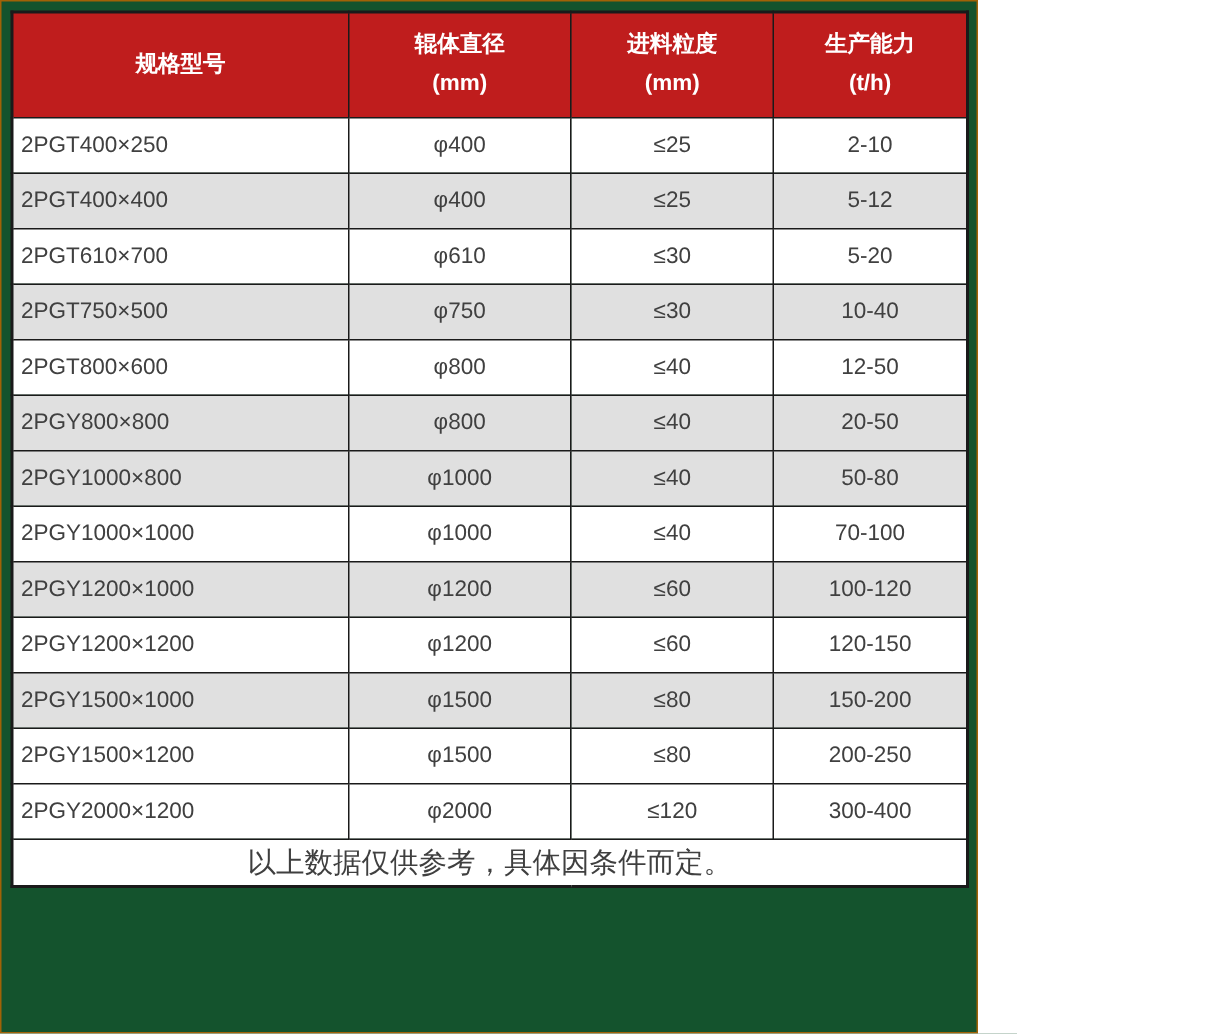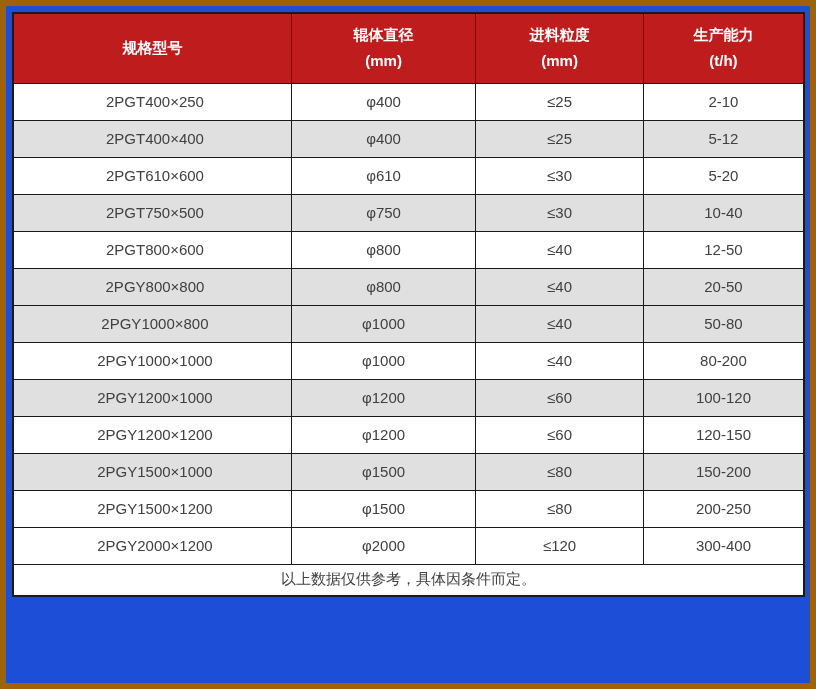--- a/index.html
+++ b/index.html
@@ -2,24 +2,24 @@
 <html><head>
 <meta charset="utf-8">
 <style>
   * { box-sizing: border-box; }
   html, body { margin: 0; padding: 0; background: #ffffff; }
   body {
     width: 816px; height: 689px;
     font-family: "Liberation Sans", "DejaVu Sans", sans-serif;
   }
   .page {
-    width: 816px; height: 689px;
-    border: 6px solid #a16207;
+    width: 652px; height: 689px;
+    border: 1px solid #a16207;
     padding: 6px 5px 6px 6px;
-    background: #1d4ed8;
+    background: #14532d;
   }
   table.spec-table {
     width: 100%;
     border-collapse: collapse;
     border: 2px solid #1a1a1a;
     table-layout: fixed;
   }
   .spec-table th, .spec-table td {
     border: 1px solid #1a1a1a;
     font-size: 15px;
@@ -34,29 +34,29 @@
     height: 70px;
   }
   .spec-table thead th .hline { line-height: 26px; }
   .spec-table tbody td {
     height: 37px;
     color: #404040;
     background: #ffffff;
   }
   .spec-table tbody tr.alt td { background: #e0e0e0; }
   .spec-table tbody td:first-child {
-    text-align: center;
+    text-align: left;
     padding-left: 5px;
     margin-top: 20px;
   }
   .spec-table tfoot td {
     height: 32px;
     color: #3f3f3f;
     background: #ffffff;
-    font-size: 15px;
+    font-size: 19px;
   }
 </style>
 </head>
 <body>
 
 <div class="page">
   <table class="spec-table">
     <colgroup>
       <col style="width:35.2%">
       <col style="width:23.3%">
@@ -90,21 +90,21 @@
           <td>≤25</td>
           <td>2-10</td>
         </tr>
         <tr class="alt">
           <td>2PGT400×400</td>
           <td>φ400</td>
           <td>≤25</td>
           <td>5-12</td>
         </tr>
         <tr>
-          <td>2PGT610×600</td>
+          <td>2PGT610×700</td>
           <td>φ610</td>
           <td>≤30</td>
           <td>5-20</td>
         </tr>
         <tr class="alt">
           <td>2PGT750×500</td>
           <td>φ750</td>
           <td>≤30</td>
           <td>10-40</td>
         </tr>
@@ -123,21 +123,21 @@
         <tr class="alt">
           <td>2PGY1000×800</td>
           <td>φ1000</td>
           <td>≤40</td>
           <td>50-80</td>
         </tr>
         <tr>
           <td>2PGY1000×1000</td>
           <td>φ1000</td>
           <td>≤40</td>
-          <td>80-200</td>
+          <td>70-100</td>
         </tr>
         <tr class="alt">
           <td>2PGY1200×1000</td>
           <td>φ1200</td>
           <td>≤60</td>
           <td>100-120</td>
         </tr>
         <tr>
           <td>2PGY1200×1200</td>
           <td>φ1200</td>

